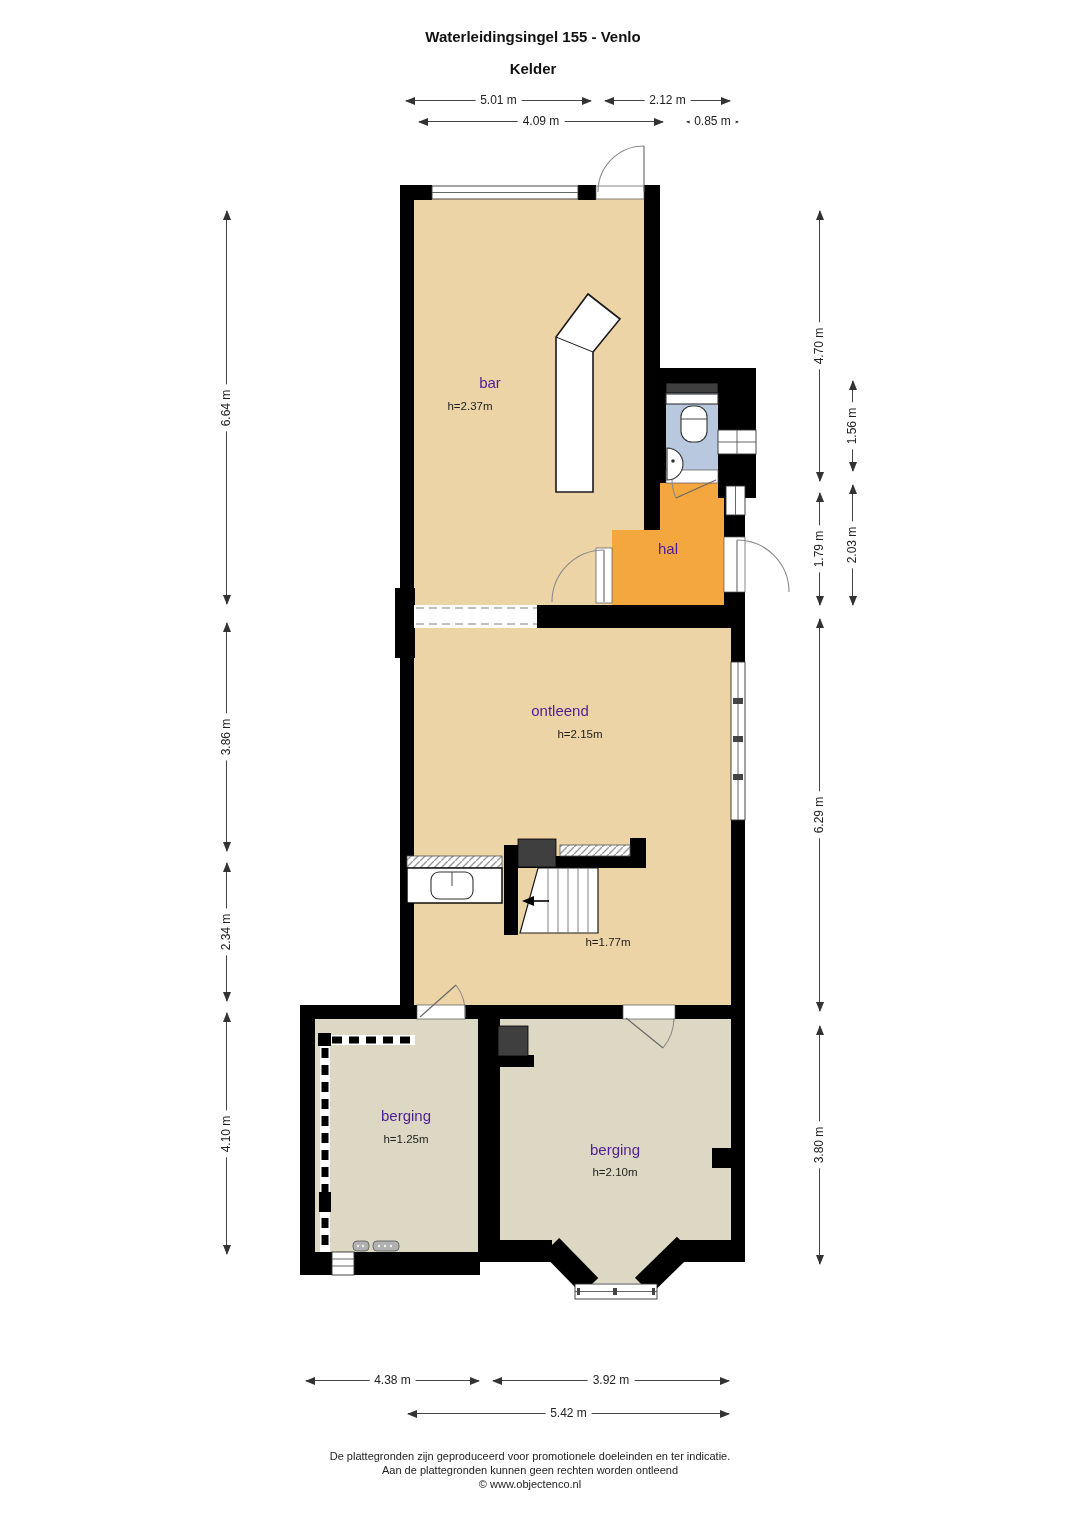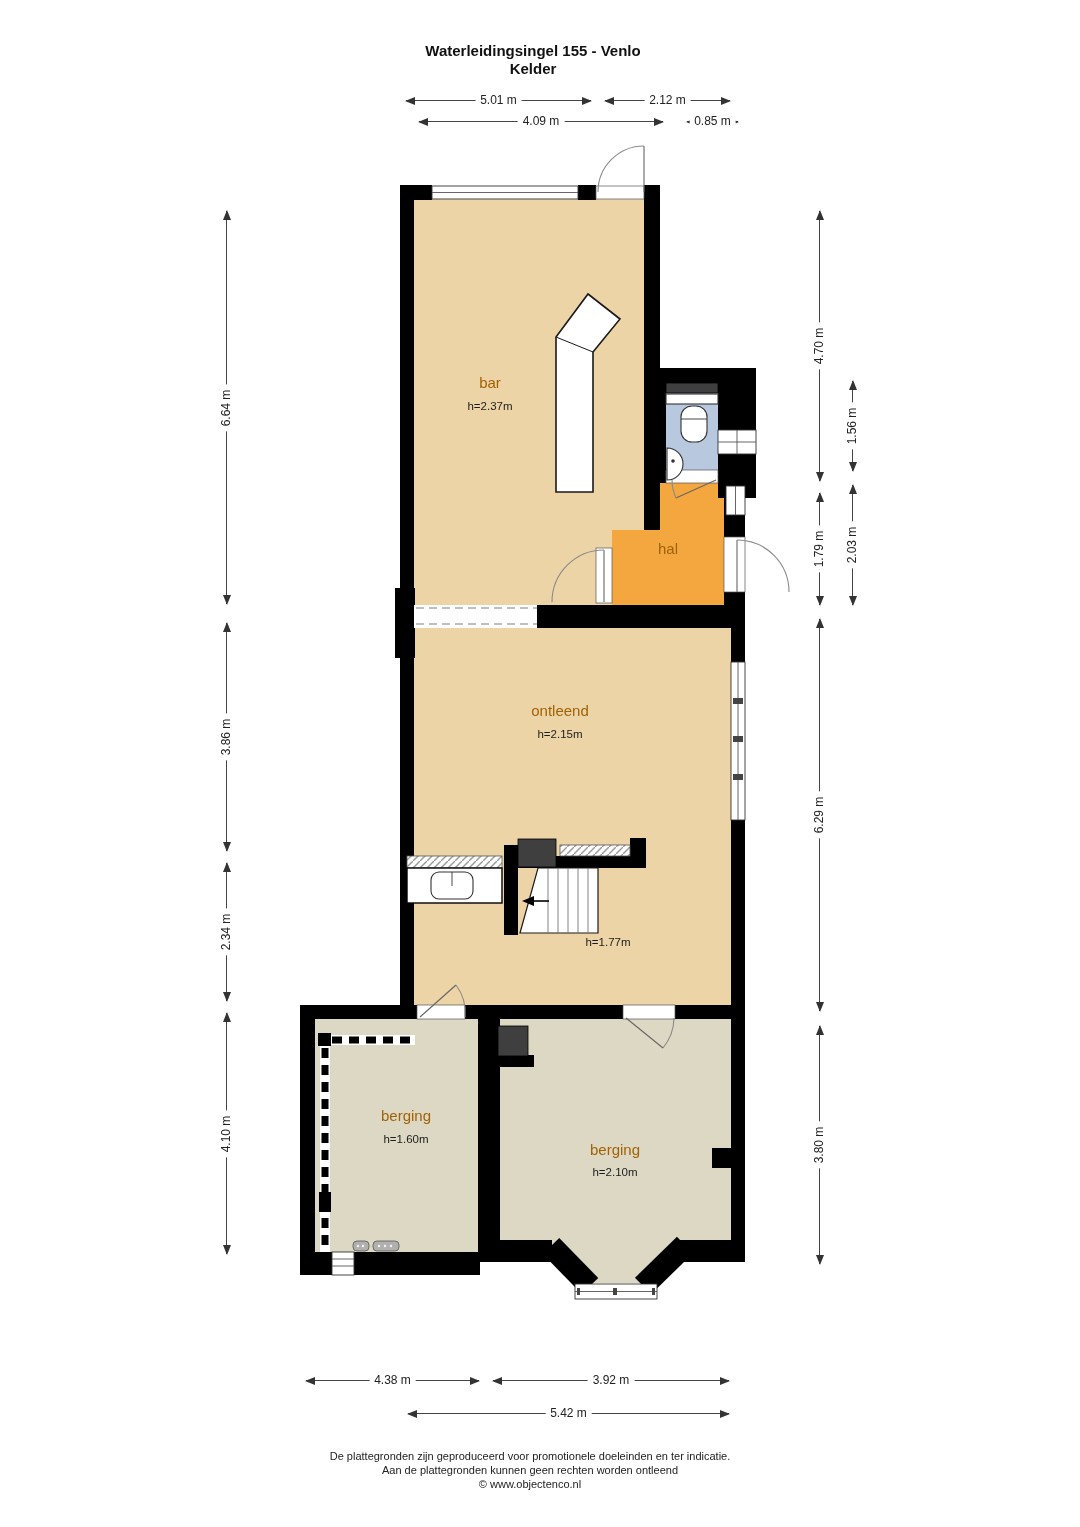--- a/index.html
+++ b/index.html
@@ -36,21 +36,21 @@
   .fixture{fill:#fff;stroke:#333;stroke-width:1.1;}
   .fixline{stroke:#333;stroke-width:0.9;}
   .counter{fill:#fff;stroke:#000;stroke-width:1.4;}
   .treads{fill:#fff;stroke:#1a1a1a;stroke-width:1.2;}
   .tread{stroke:#777;stroke-width:0.9;}
 
   
   .title-line{position:absolute;left:533px;transform:translateX(-50%);
     font-size:15px;font-weight:bold;color:#111;white-space:nowrap;}
   .rlabel{position:absolute;transform:translateX(-50%);font-size:15px;
-    color:#a16207;white-space:nowrap;}
+    color:#4c1d95;white-space:nowrap;}
   .hlabel{position:absolute;transform:translateX(-50%);font-size:11.5px;
     color:#1c1c1c;white-space:nowrap;}
   .footer-line{position:absolute;left:530px;transform:translateX(-50%);
     font-size:11px;color:#222;white-space:nowrap;}
 
   
   .dim{position:absolute;}
   .dim.h{height:13px;}
   .dim.v{width:13px;}
   .dim .line{position:absolute;background:#444;}
@@ -261,31 +261,31 @@
         <circle cx="363" cy="1246" r="1.2" fill="#f2f2f2"></circle>
         <circle cx="379" cy="1246" r="1.2" fill="#f2f2f2"></circle>
         <circle cx="385" cy="1246" r="1.2" fill="#f2f2f2"></circle>
         <circle cx="391" cy="1246" r="1.2" fill="#f2f2f2"></circle>
       </g>
 
       <rect class="dark-block" x="498" y="1026" width="30" height="30"></rect>
     </g>
   </svg>
 
-  <div class="title-line" style="top:42px">Waterleidingsingel 155 - Venlo</div>
+  <div class="title-line" style="top:28px">Waterleidingsingel 155 - Venlo</div>
   <div class="title-line" style="top:60px">Kelder</div>
 
   <div class="rlabel" style="left:490px;top:374px">bar</div>
-  <div class="hlabel" style="left:490px;top:400px">h=2.37m</div>
+  <div class="hlabel" style="left:470px;top:400px">h=2.37m</div>
   <div class="rlabel" style="left:668px;top:540px">hal</div>
   <div class="rlabel" style="left:560px;top:702px">ontleend</div>
-  <div class="hlabel" style="left:560px;top:728px">h=2.15m</div>
+  <div class="hlabel" style="left:580px;top:728px">h=2.15m</div>
   <div class="hlabel" style="left:608px;top:936px">h=1.77m</div>
   <div class="rlabel" style="left:406px;top:1107px">berging</div>
-  <div class="hlabel" style="left:406px;top:1133px">h=1.60m</div>
+  <div class="hlabel" style="left:406px;top:1133px">h=1.25m</div>
   <div class="rlabel" style="left:615px;top:1141px">berging</div>
   <div class="hlabel" style="left:615px;top:1166px">h=2.10m</div>
 
   <div class="dim h" style="left:405px;top:94px;width:187px">
     <span class="line"></span>
       <span class="a l"></span>
       <span class="a r"></span>
     <span class="lbl">5.01 m</span>
   </div>
   <div class="dim h" style="left:604px;top:94px;width:127px">

